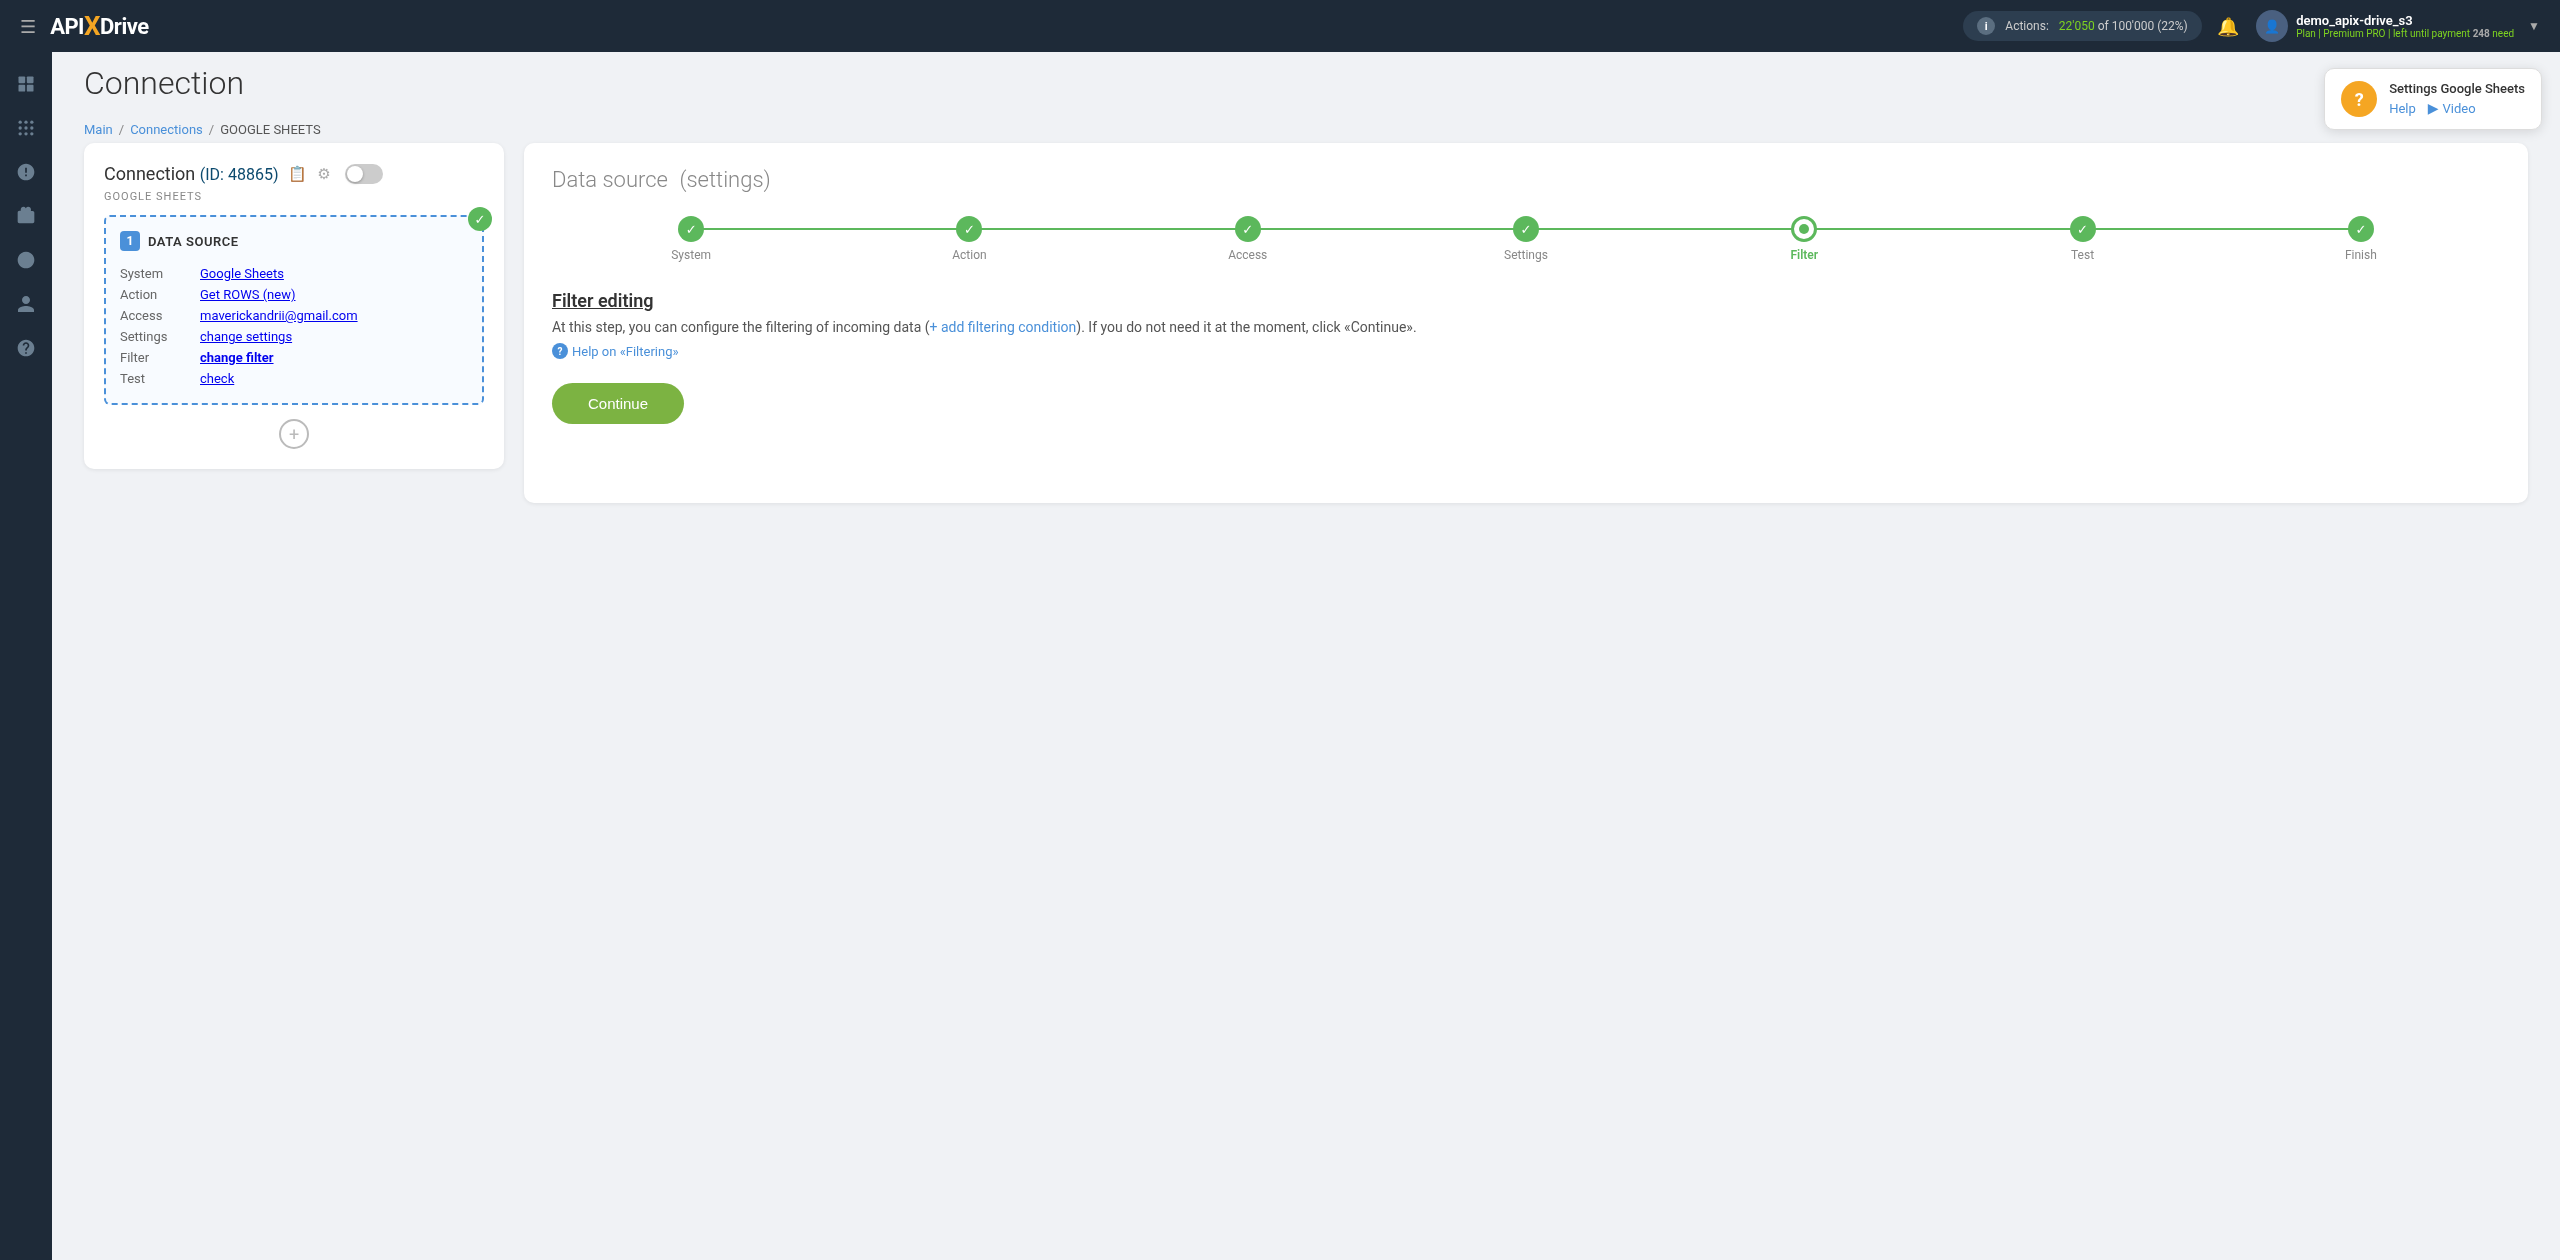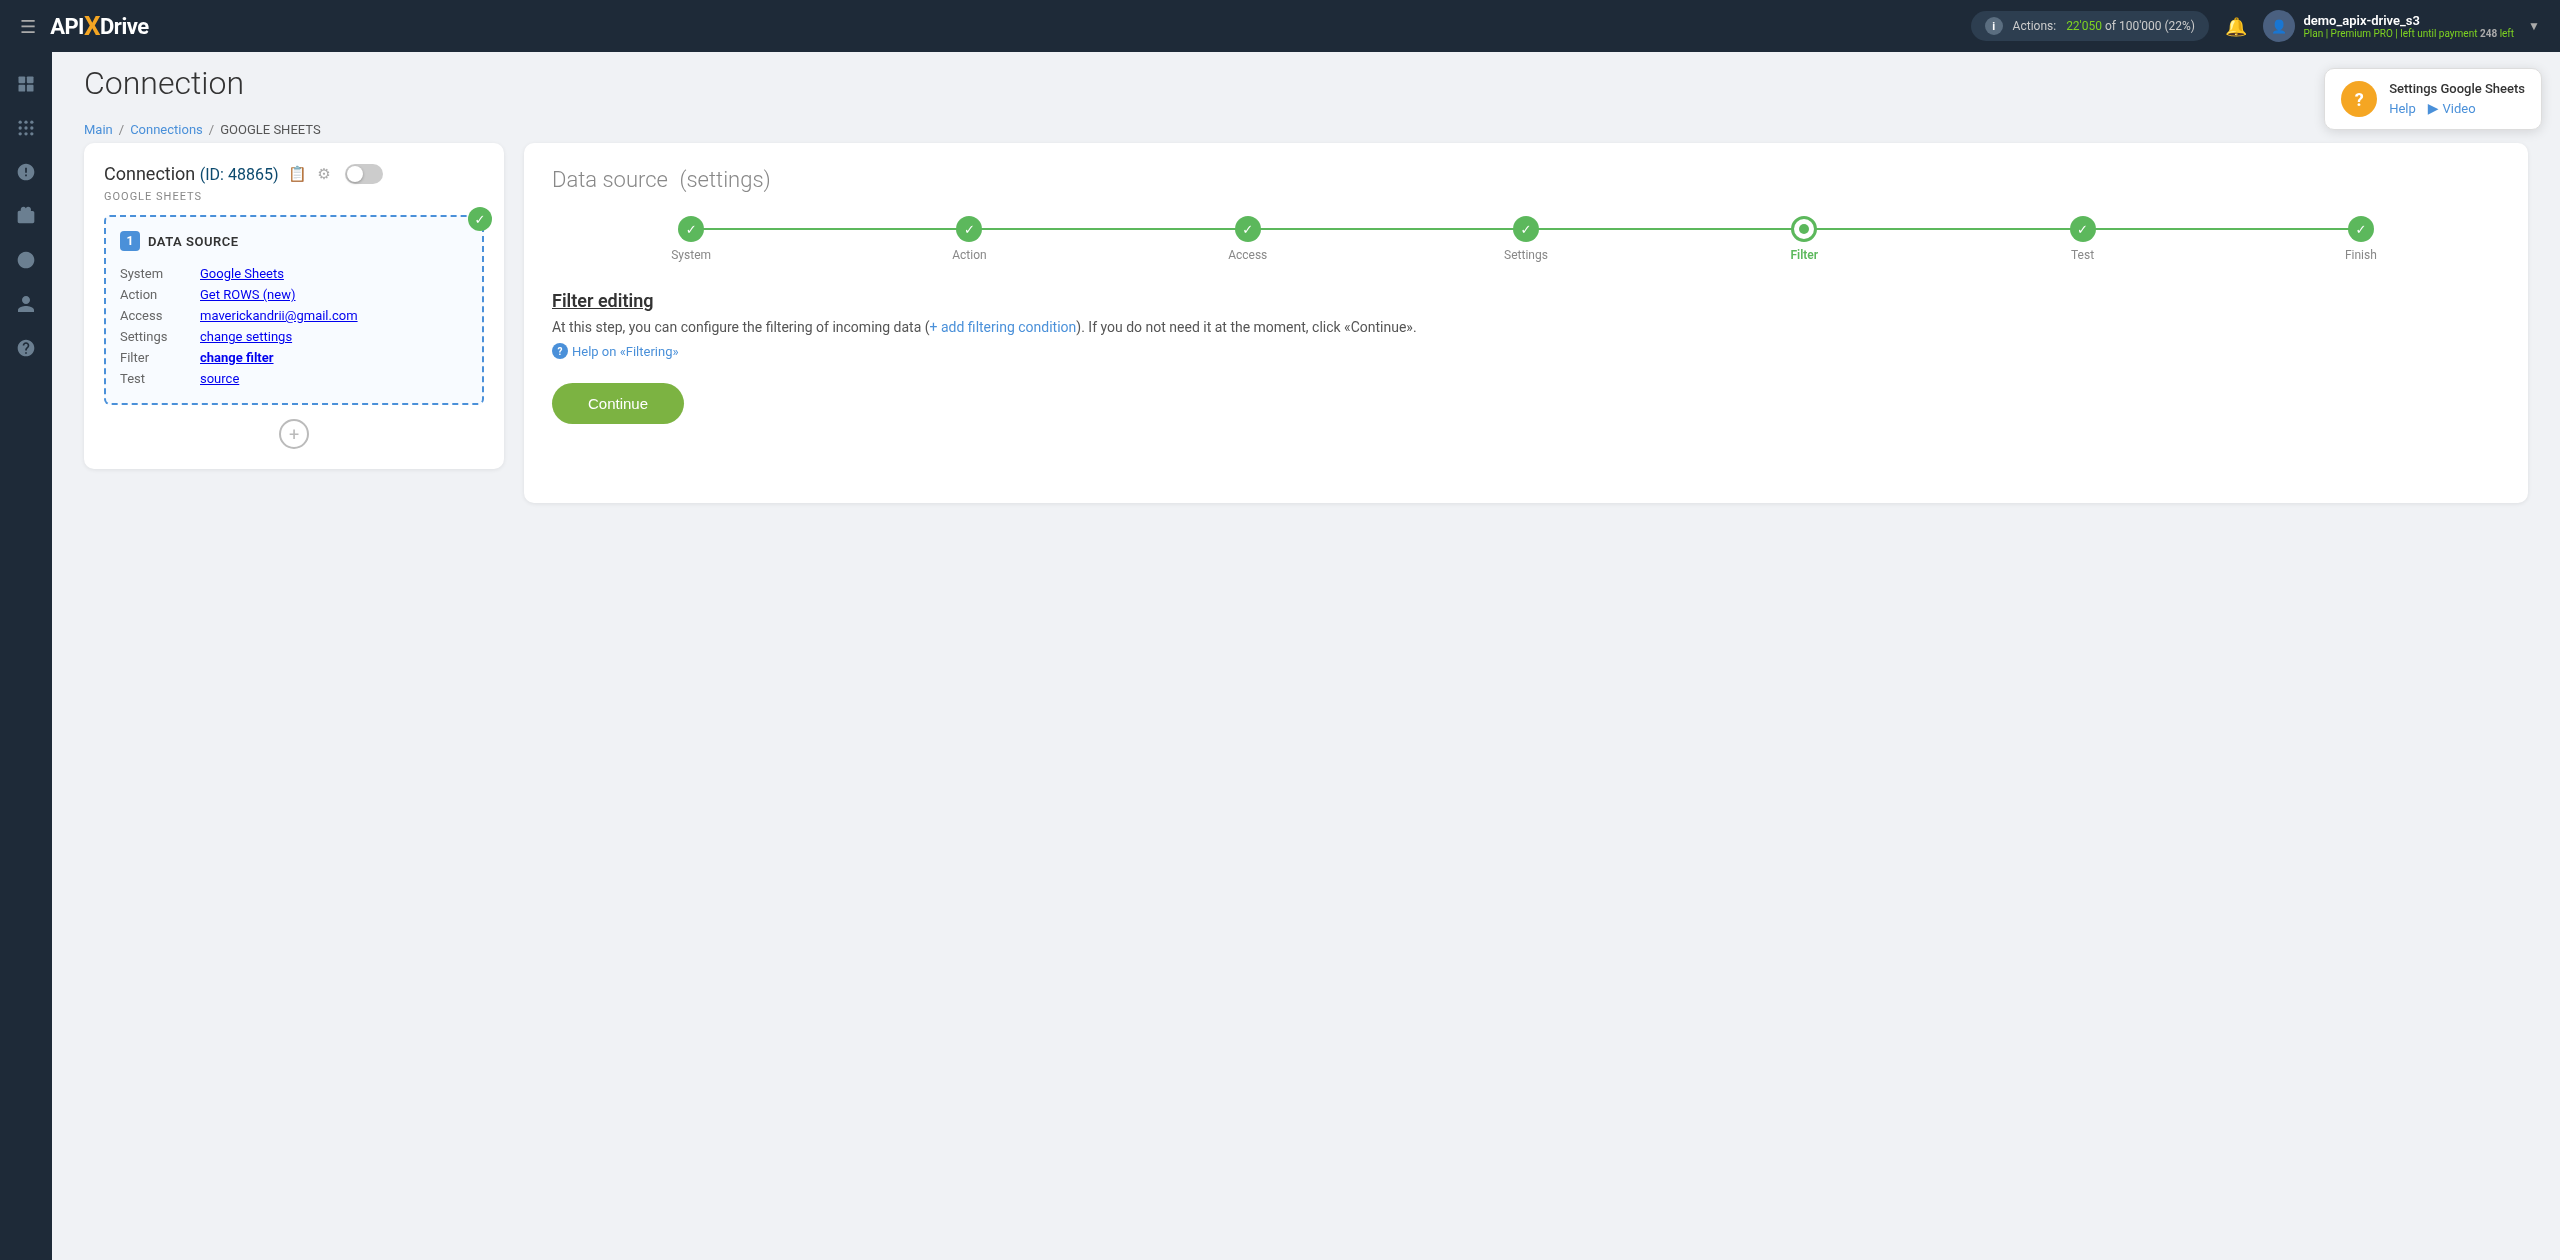--- a/index.html
+++ b/index.html
@@ -257,21 +257,21 @@
   <div class="user-section">
     <div class="user-avatar">👤</div>
     <div class="user-info">
       <span class="user-name">demo_apix-drive_s3</span>
       <span class="user-plan">
         <span>Plan |</span>
         <span style="color:#7ed321">Premium PRO</span>
         <span>|</span>
         <span>left until payment</span>
         <strong>248</strong>
-        <span>left</span>
+        <span>need</span>
       </span>
     </div>
     <span class="chevron-down">▼</span>
   </div>
 </nav>
 
 <div class="help-tooltip">
   <div class="help-circle">?</div>
   <div class="help-links">
     <div class="title">Settings Google Sheets</div>
@@ -385,21 +385,21 @@
                 <tr>
                   <td>Settings</td>
                   <td><a href="#">change settings</a></td>
                 </tr>
                 <tr>
                   <td>Filter</td>
                   <td><a href="#" style="font-weight: 700; text-decoration: underline; text-align: center;">change filter</a></td>
                 </tr>
                 <tr>
                   <td>Test</td>
-                  <td><a href="#">source</a></td>
+                  <td><a href="#">check</a></td>
                 </tr>
               </tbody>
           </table>
         </div>
 
         <div class="add-btn-row">
           <div class="add-btn">+</div>
         </div>
       </div>
 

